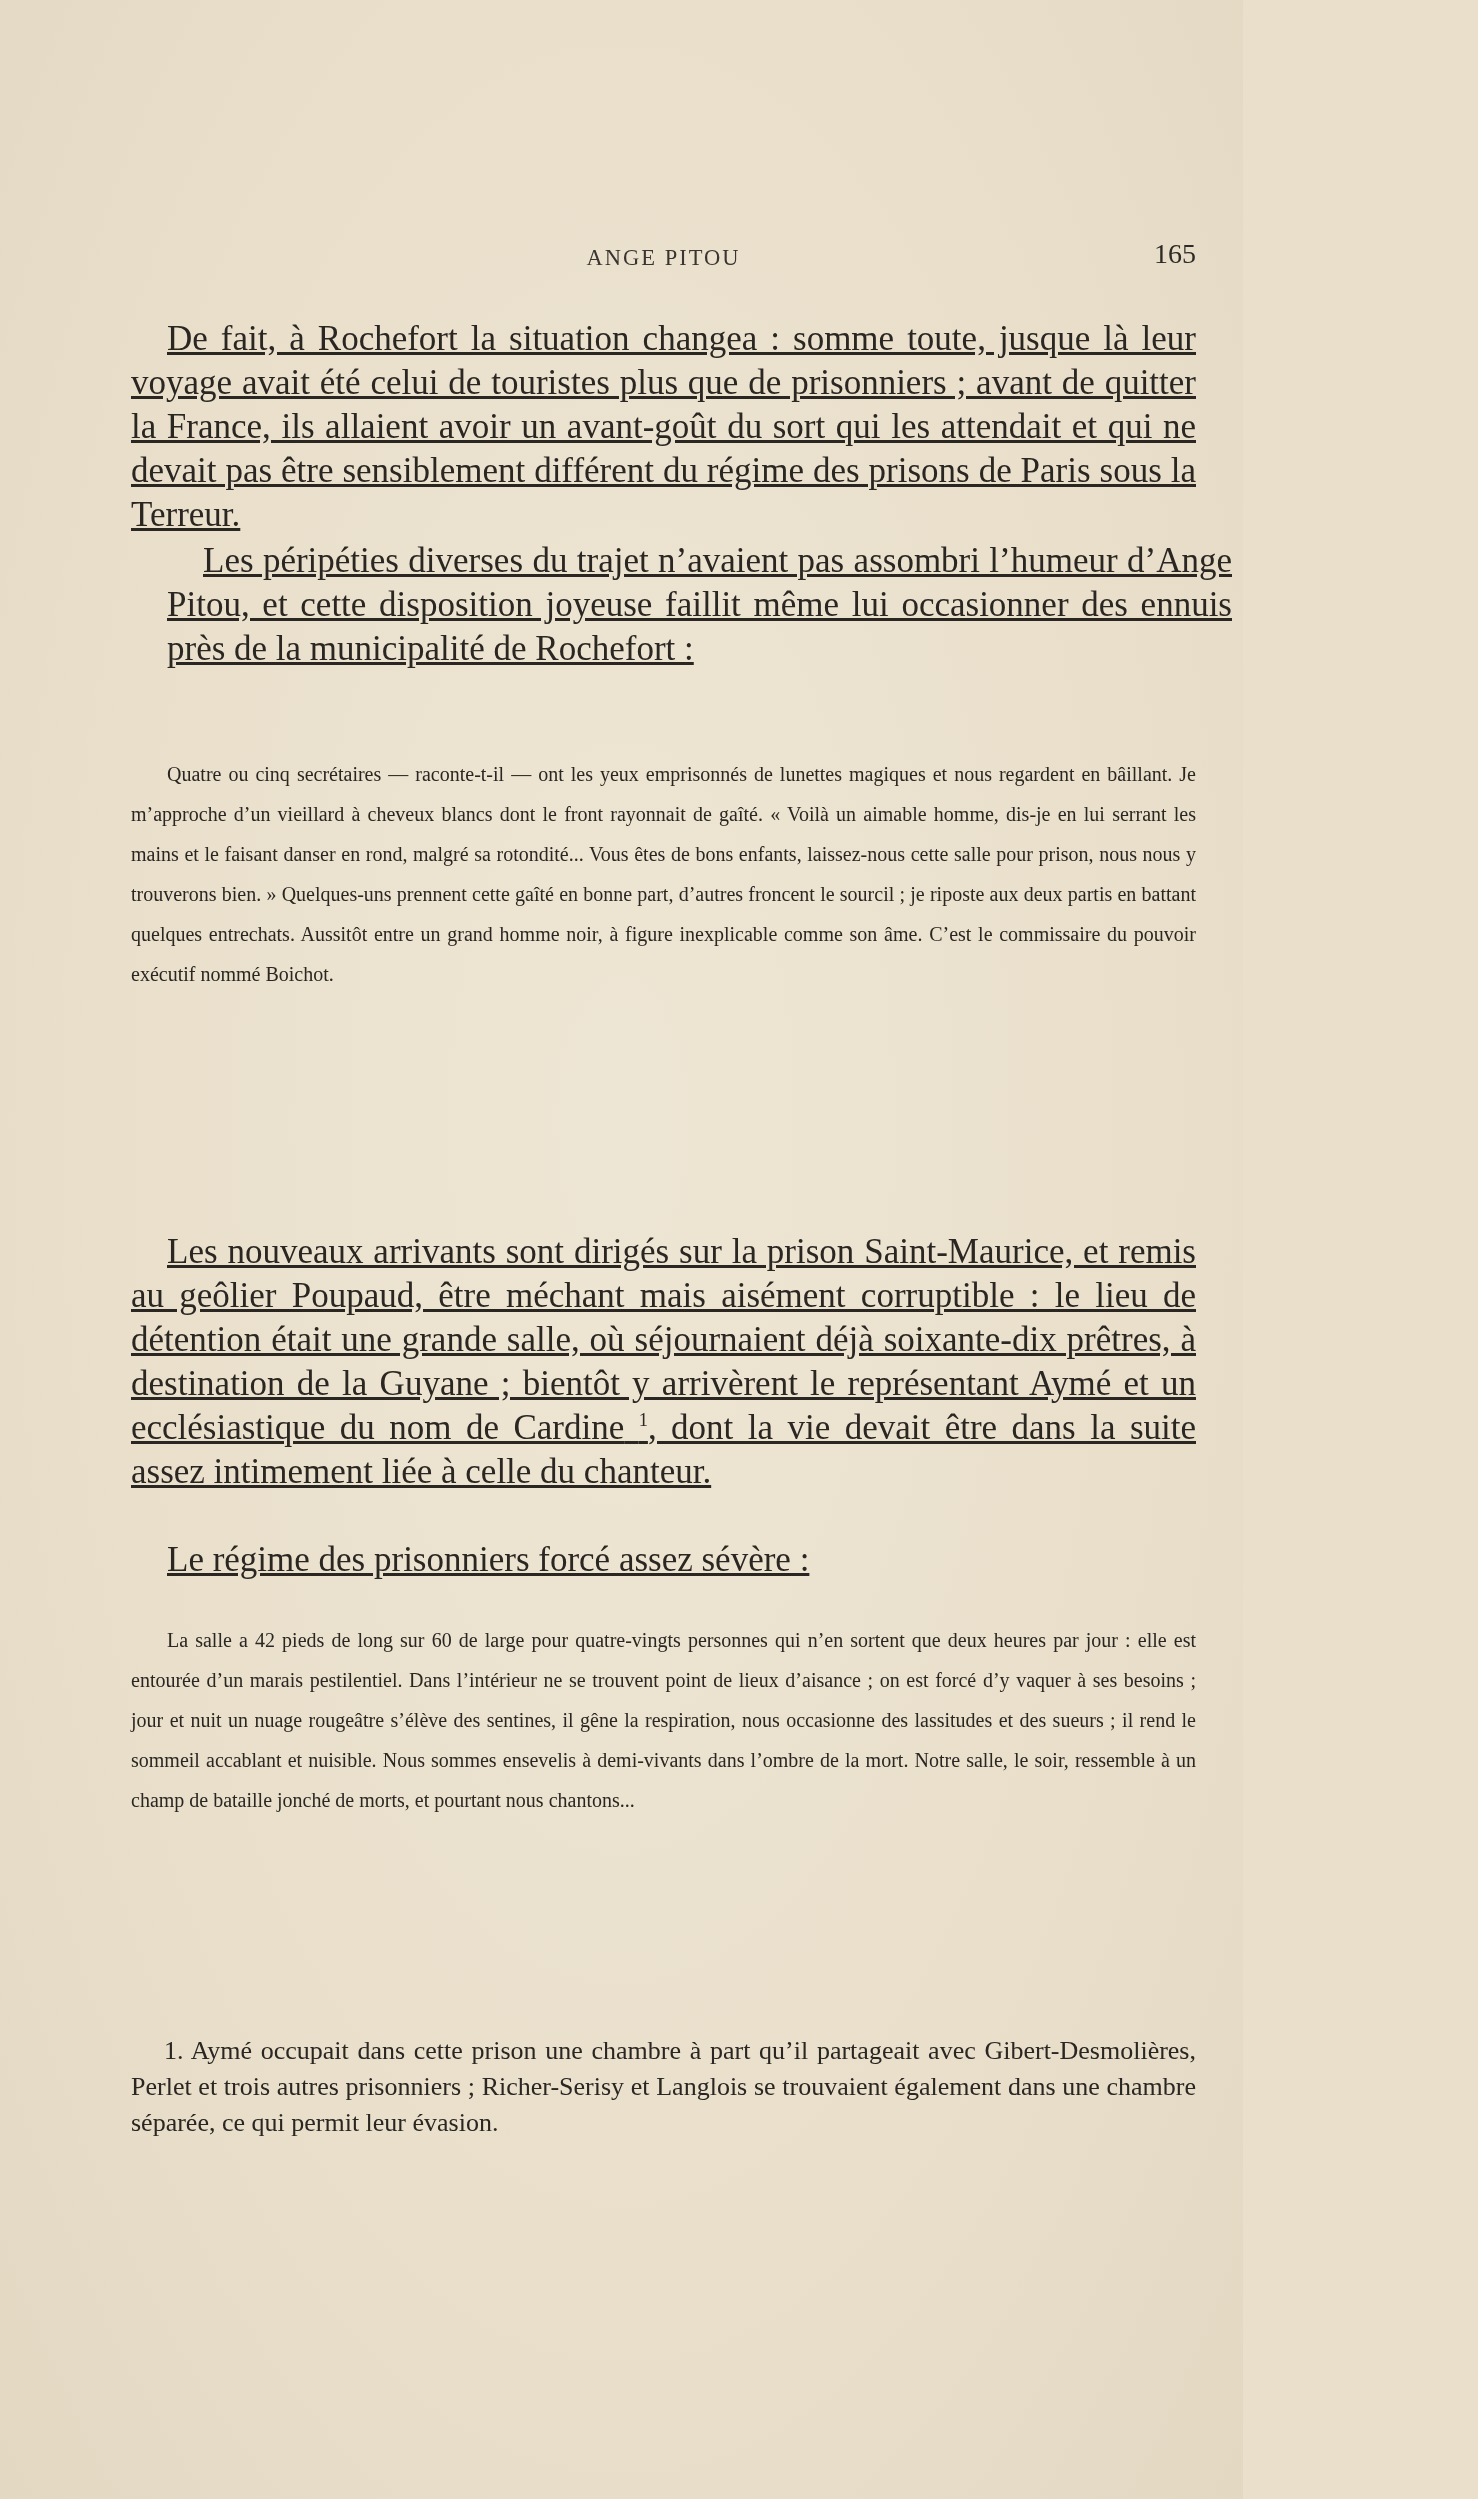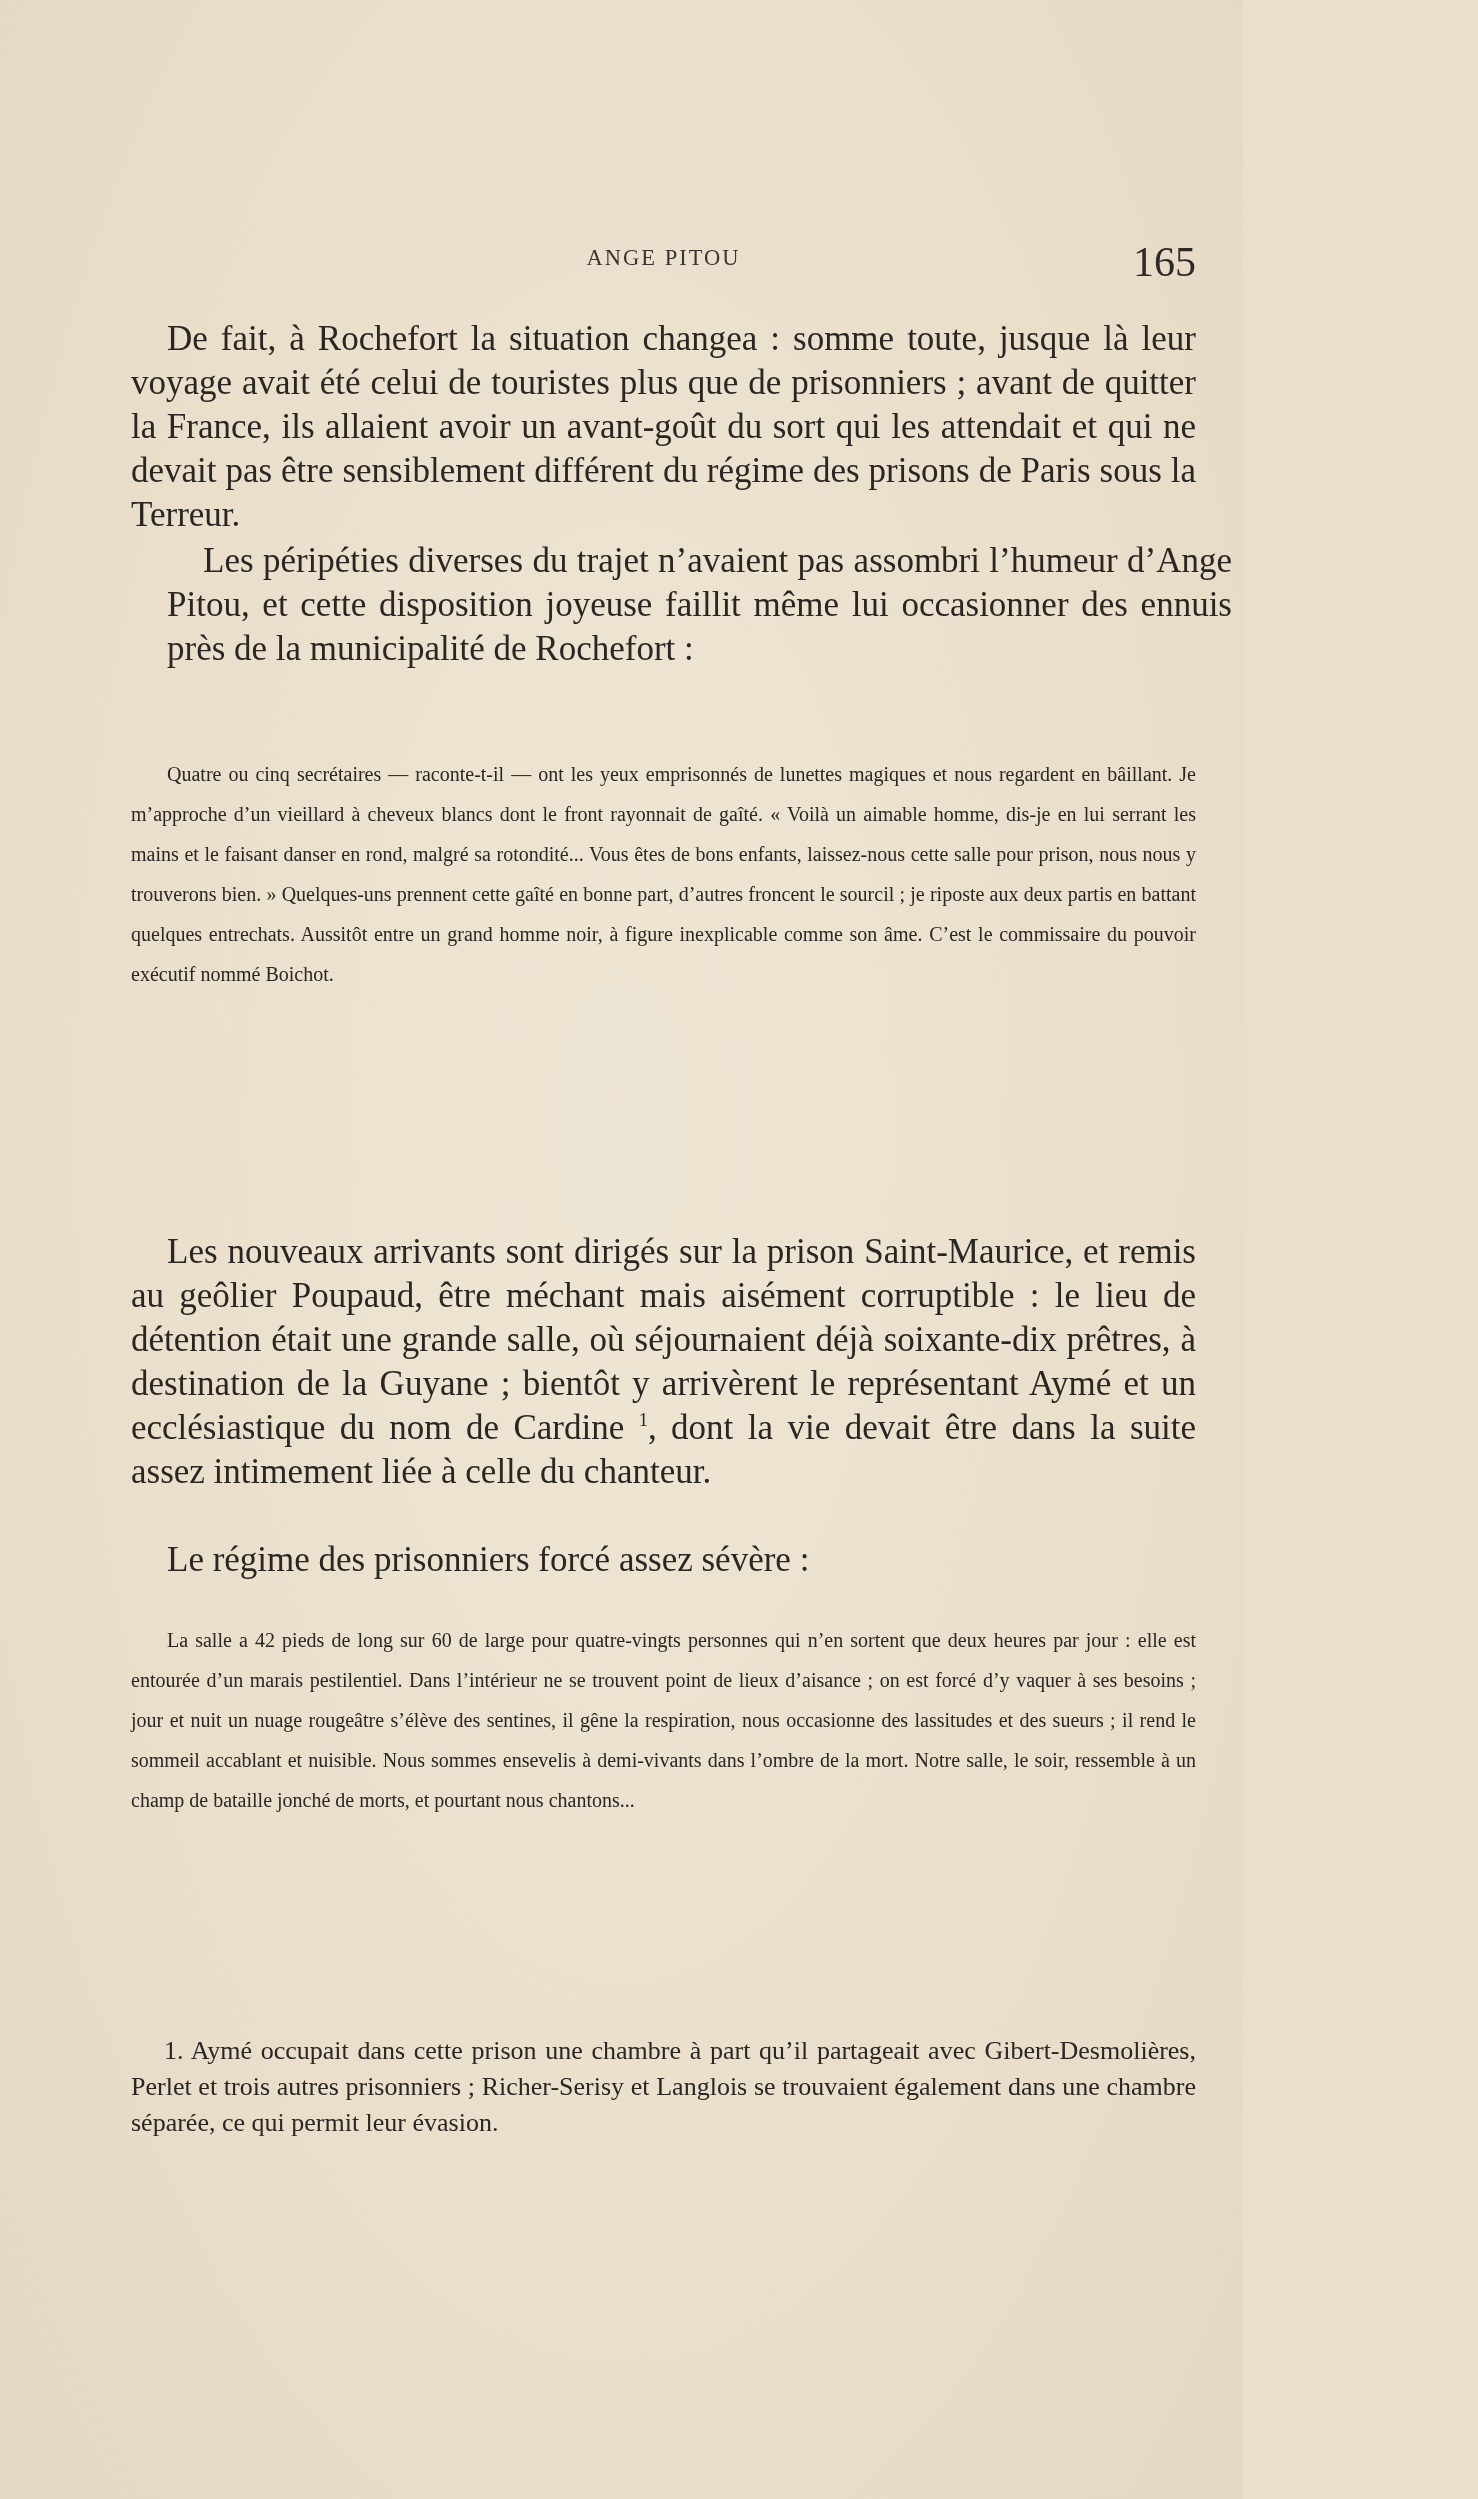--- a/index.html
+++ b/index.html
@@ -35,36 +35,37 @@
     text-align: center;
     top: 6.6px;
     font-size: 22.5px;
     letter-spacing: 2px;
     color: #3a3530;
   }
   .page-number {
     position: absolute;
     right: 0;
     top: 0;
-    font-size: 42px;
+    font-size: 28px;
     color: #2e2a26;
   }
   .text-block {
     position: absolute;
     left: 131px;
     width: 1065px;
     text-align: justify;
     text-align-last: left;
   }
   .body-para {
     font-size: 35px;
     line-height: 44px;
     margin: 0;
     text-indent: 36px;
     hyphens: none;
+    text-decoration: underline;
   }
   .quote-para {
     font-size: 20px;
     line-height: 40px;
     margin: 0;
     text-indent: 36px;
   }
   .footnote {
     font-size: 26px;
     line-height: 36px;

